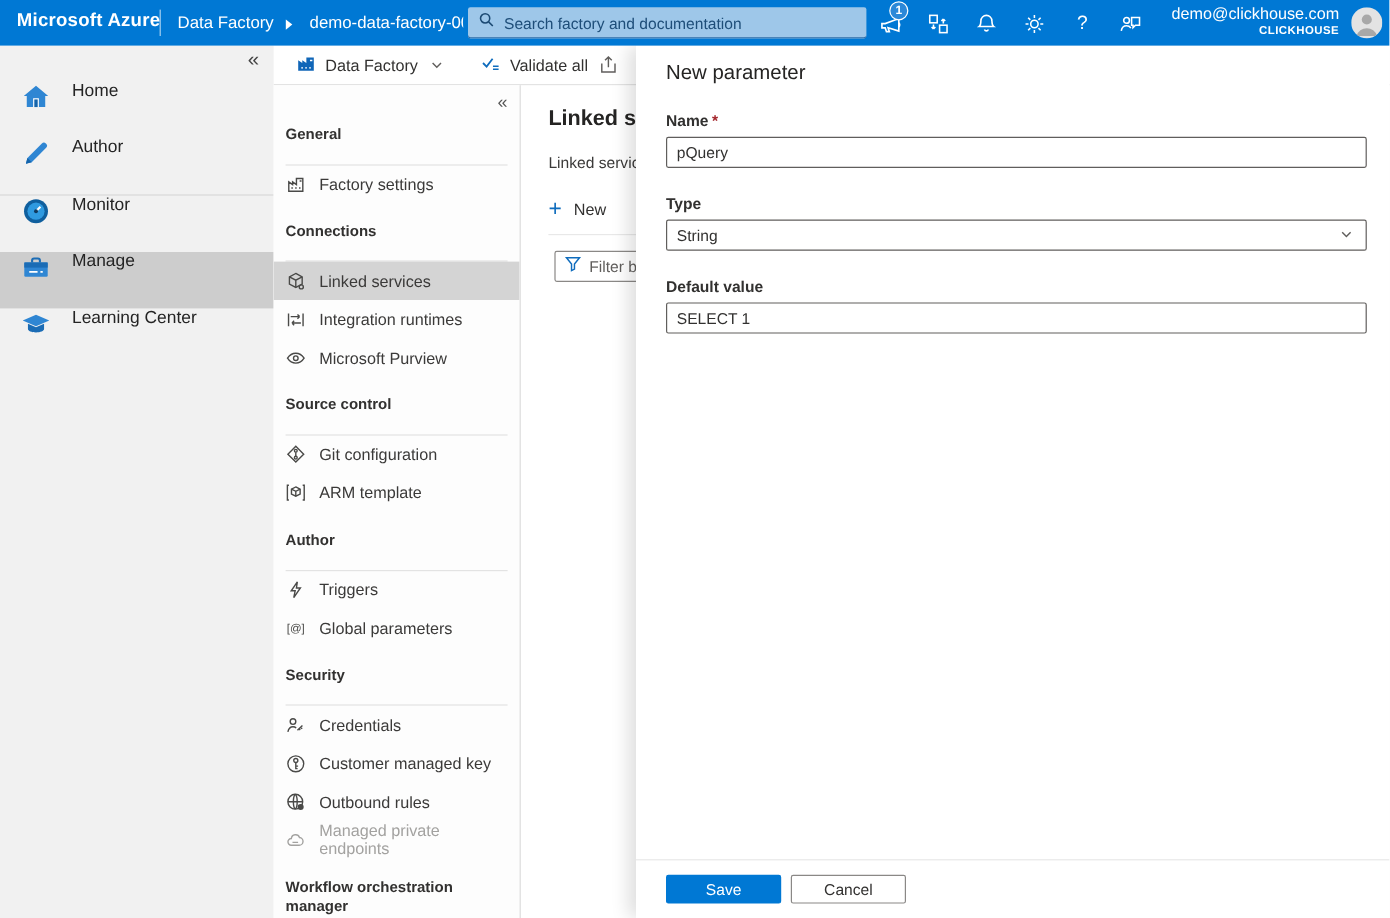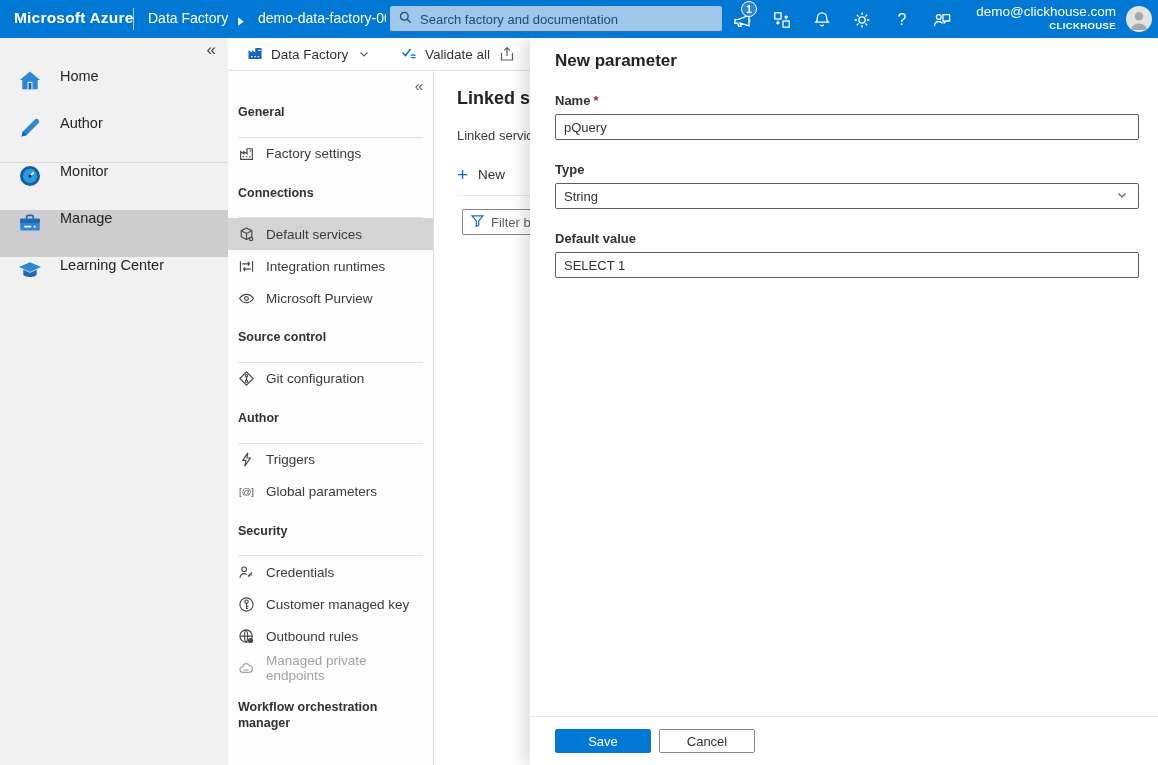--- a/index.html
+++ b/index.html
@@ -79,21 +79,21 @@
   .new-btn .plus { color:#0f6cbd; font-size:19px; font-weight:400; line-height:1; }
   .main-divider { height:1px; background:#e8e8e8; margin:10px 0 0 23px; width:300px; }
   .filter-box { margin:13px 0 0 28px; width:240px; height:26px; border:1px solid #8a8886;
     border-radius:2px; display:flex; align-items:center; gap:6px; padding:0 7px; background:#fff; }
   .filter-box input { flex:1; border:none; outline:none; font-size:13px; color:#323130; font-family:inherit; }
   .filter-box input::placeholder { color:#605e5c; opacity:1; }
 
   
   .flyout { position:absolute; top:38px; left:530px; width:628px; height:727px; background:#fff;
     z-index:20; box-shadow:-7px 0 14px rgba(0,0,0,.13); }
-  .fly-title { margin:13px 0 0 25px; font-size:17px; font-weight:700; color:#252423; }
+  .fly-title { margin:13px 0 0 25px; font-size:17px; font-weight:400; color:#252423; }
   .fly-label { margin:22px 25px 0 25px; font-size:13px; font-weight:700; color:#323130; }
   .fly-label .req { color:#a4262c; margin-left:3px; }
   .fly-input { margin:6px 19px 0 25px; width:584px; height:26px; border:1px solid #605e5c;
     border-radius:2px; font-size:13px; color:#323130; padding:0 8px; font-family:inherit; outline:none; display:block; background:#fff; }
   .fly-select { margin:6px 19px 0 25px; width:584px; height:26px; border:1px solid #605e5c;
     border-radius:2px; display:flex; align-items:center; padding:0 10px 0 8px;
     font-size:13px; color:#323130; cursor:pointer; background:#fff; }
   .fly-select .sel-text { flex:1; }
   .fly-footer { position:absolute; bottom:0; left:0; width:100%; height:49px;
     border-top:1px solid #e8e8e8; display:flex; align-items:center; padding-left:25px; gap:8px; background:#fff; }
@@ -285,21 +285,21 @@
           <div class="sub-header">Connections</div>
           <div class="sub-hdivider"></div>
           <div class="sub-item selected">
             <span class="sicon">
               <svg viewBox="0 0 16 16" fill="none" stroke="currentColor" stroke-width="1.1">
                 <path d="M8 1.8l5 2.6v5.7L8 12.7 3 10.1V4.4z"></path>
                 <path d="M3 4.4 8 7l5-2.6M8 7v5.7"></path>
                 <circle cx="12.3" cy="12.3" r="1.6"></circle>
               </svg>
             </span>
-            <span>Default services</span>
+            <span>Linked services</span>
           </div>
           <div class="sub-item">
             <span class="sicon">
               <svg viewBox="0 0 16 16" fill="none" stroke="currentColor" stroke-width="1.1">
                 <path d="M4 5.5h7M11 5.5 9.3 3.8M11 5.5 9.3 7.2M12 10.5H5M5 10.5l1.7-1.7M5 10.5l1.7 1.7"></path>
                 <path d="M2.3 3v10M13.7 3v10"></path>
               </svg>
             </span>
             <span>Integration runtimes</span>
           </div>
@@ -319,20 +319,30 @@
           <div class="sub-item">
             <span class="sicon">
               <svg viewBox="0 0 16 16" fill="none" stroke="currentColor" stroke-width="1.1">
                 <path d="M8 1.8 14.2 8 8 14.2 1.8 8z"></path>
                 <circle cx="8" cy="5.3" r="1.1"></circle>
                 <circle cx="8" cy="10.7" r="1.1"></circle>
                 <path d="M8 6.4v3.2"></path>
               </svg>
             </span>
             <span>Git configuration</span>
+          </div>
+          <div class="sub-item">
+            <span class="sicon">
+              <svg viewBox="0 0 16 16" fill="none" stroke="currentColor" stroke-width="1.1">
+                <path d="M8 3.6l3.4 1.7v3.8L8 10.8 4.6 9.1V5.3z"></path>
+                <path d="M4.6 5.3 8 7l3.4-1.7M8 7v3.8"></path>
+                <path d="M2.6 2.2H1.4v11.6h1.2M13.4 2.2h1.2v11.6h-1.2"></path>
+              </svg>
+            </span>
+            <span>ARM template</span>
           </div>
         </div>
         <div class="sub-section">
           <div class="sub-header">Author</div>
           <div class="sub-hdivider"></div>
           <div class="sub-item">
             <span class="sicon">
               <svg viewBox="0 0 16 16" fill="none" stroke="currentColor" stroke-width="1.1">
                 <path d="M9.2 1.8 4.4 8.8h3.1L6.4 14.2l5.2-7.6H8.5z"></path>
               </svg>

